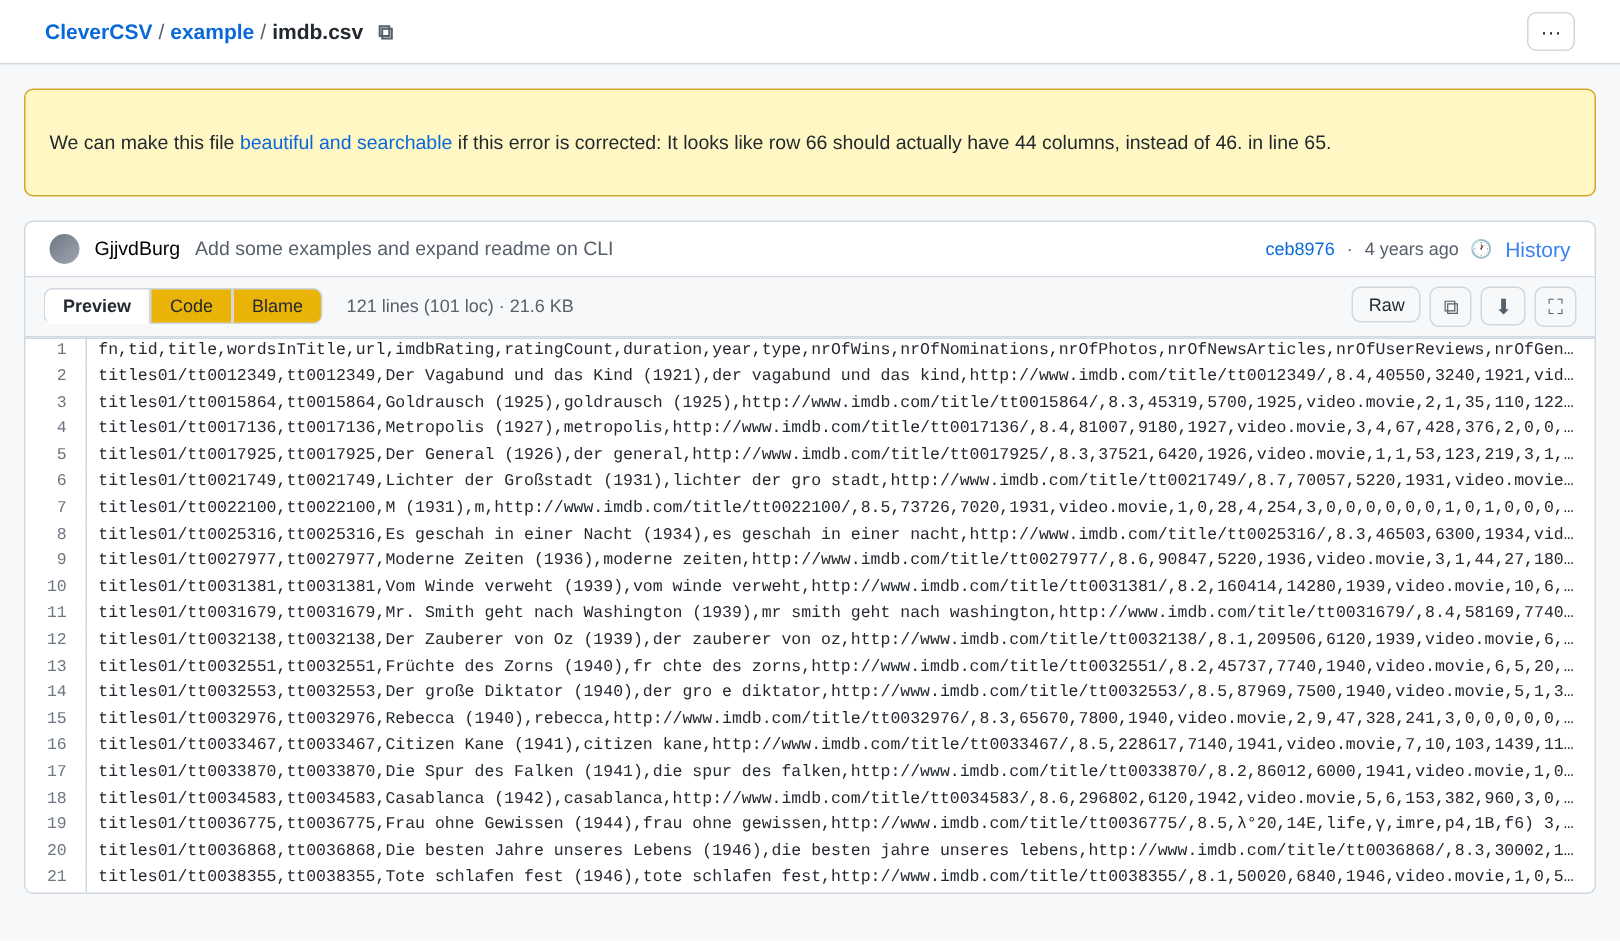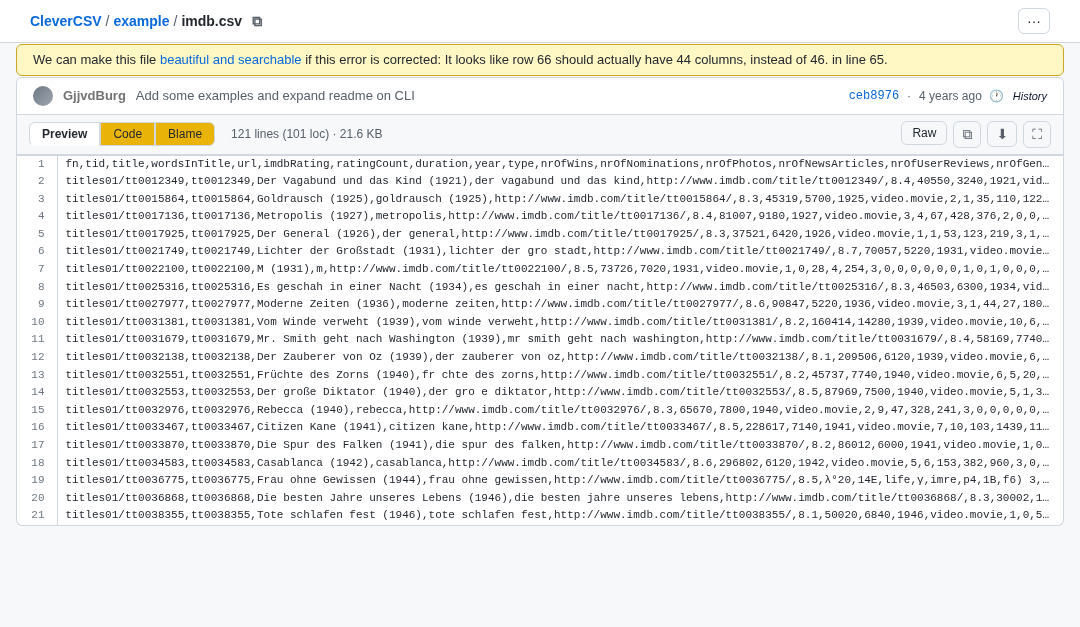--- a/index.html
+++ b/index.html
@@ -54,22 +54,22 @@
       padding: 4px 8px;
       cursor: pointer;
       color: #24292f;
       font-size: 14px;
     }
 
     .notice-banner {
       background: #fff8c5;
       border: 1px solid #d4a72c;
       border-radius: 6px;
-      margin: 1px 16px;
-      padding: 5px 16px;
+      margin: 16px 16px;
+      padding: 25px 16px;
       font-size: 13px;
       color: #24292f;
       line-height: 1.5;
     }
 
     .notice-banner a {
       color: #0969da;
       text-decoration: none;
     }
 
@@ -90,56 +90,55 @@
 
     .avatar-placeholder {
       width: 20px;
       height: 20px;
       border-radius: 50%;
       background: linear-gradient(135deg, #6e7781, #9ea7b3);
       flex-shrink: 0;
     }
 
     .commit-author {
-      font-weight: 700;
+      font-weight: 400;
       font-size: 13px;
-      color: #737373;
+      color: #000000;
     }
 
     .commit-message {
       font-size: 13px;
       color: #57606a;
       flex: 1;
     }
 
     .commit-meta {
       margin-left: auto;
       display: flex;
       align-items: center;
       gap: 8px;
       color: #57606a;
       font-size: 12px;
     }
 
     .commit-hash {
-      font-family: Liberation Mono, monospace;
+      font-family: Liberation Sans, sans-serif;
       color: #0969da;
       font-size: 12px;
     }
 
     .history-btn {
       display: flex;
       align-items: center;
       gap: 4px;
-      color: #0f172a;
-      font-size: 11px;
+      color: #3b82f6;
+      font-size: 14px;
       font-weight: 500;
       cursor: pointer;
       text-decoration: none;
-      font-style: italic;
     }
 
     .file-toolbar {
       display: flex;
       align-items: center;
       padding: 6px 12px;
       background: #f6f8fa;
       border-bottom: 1px solid #d0d7de;
       gap: 0;
     }

